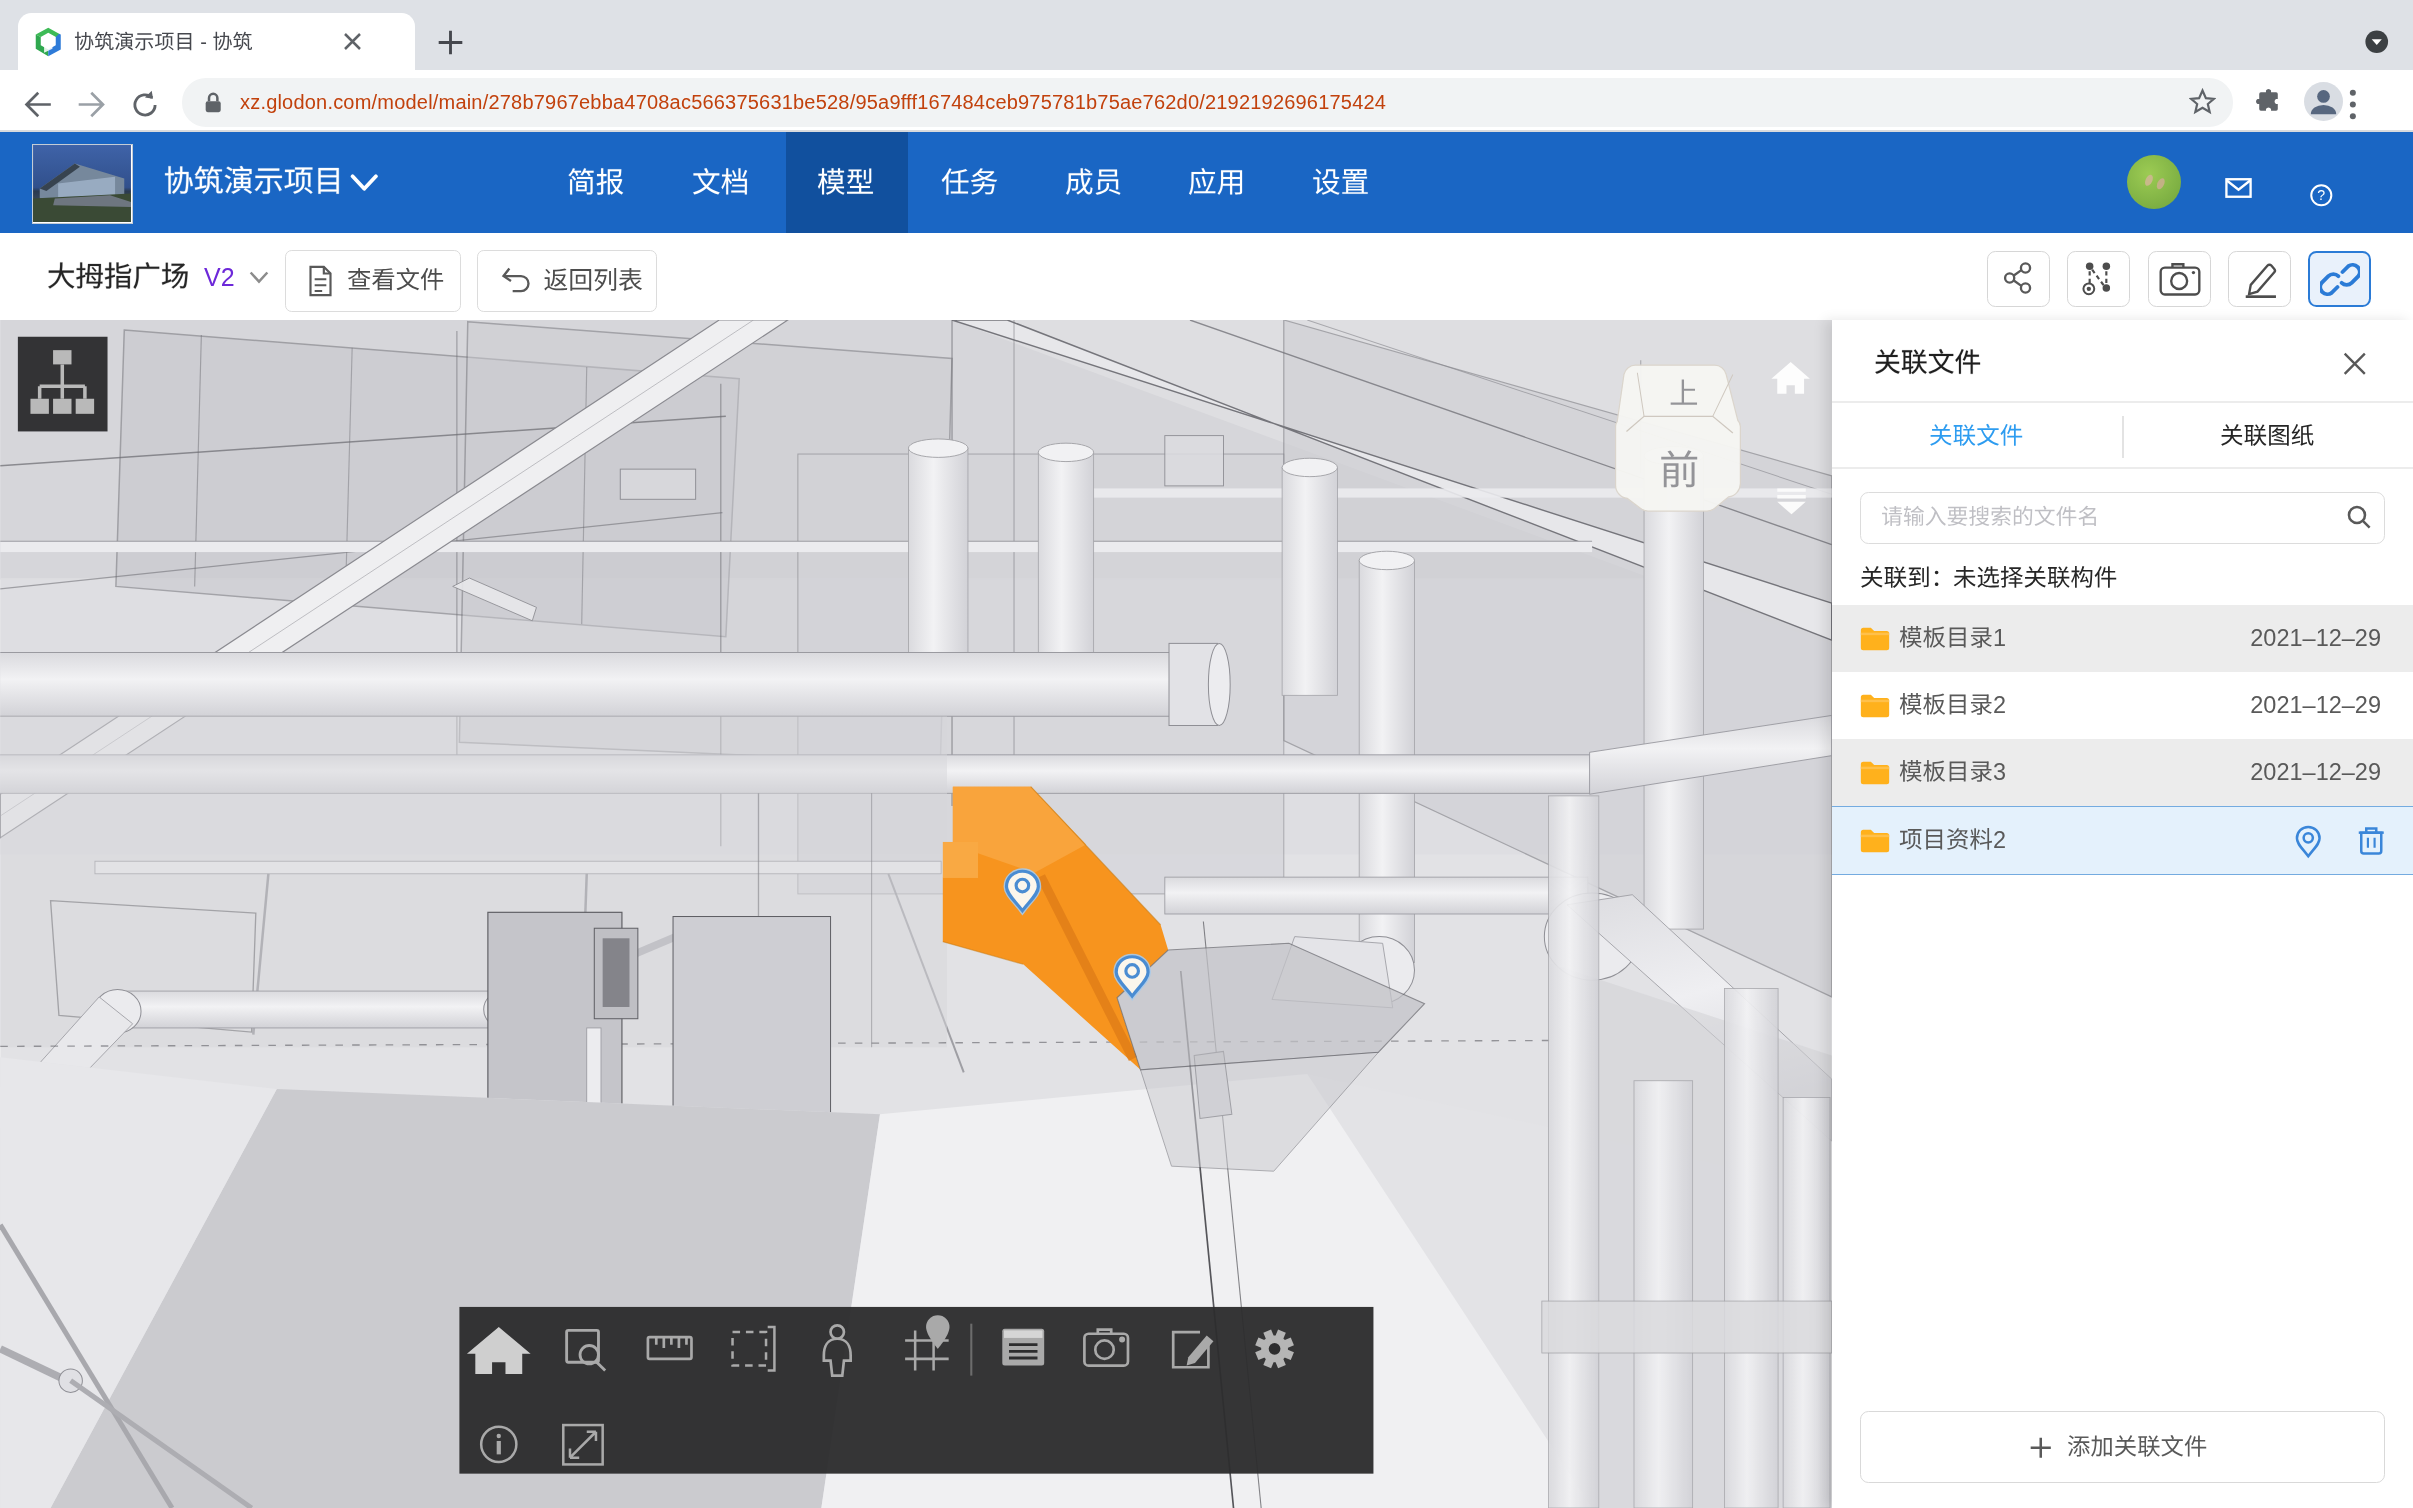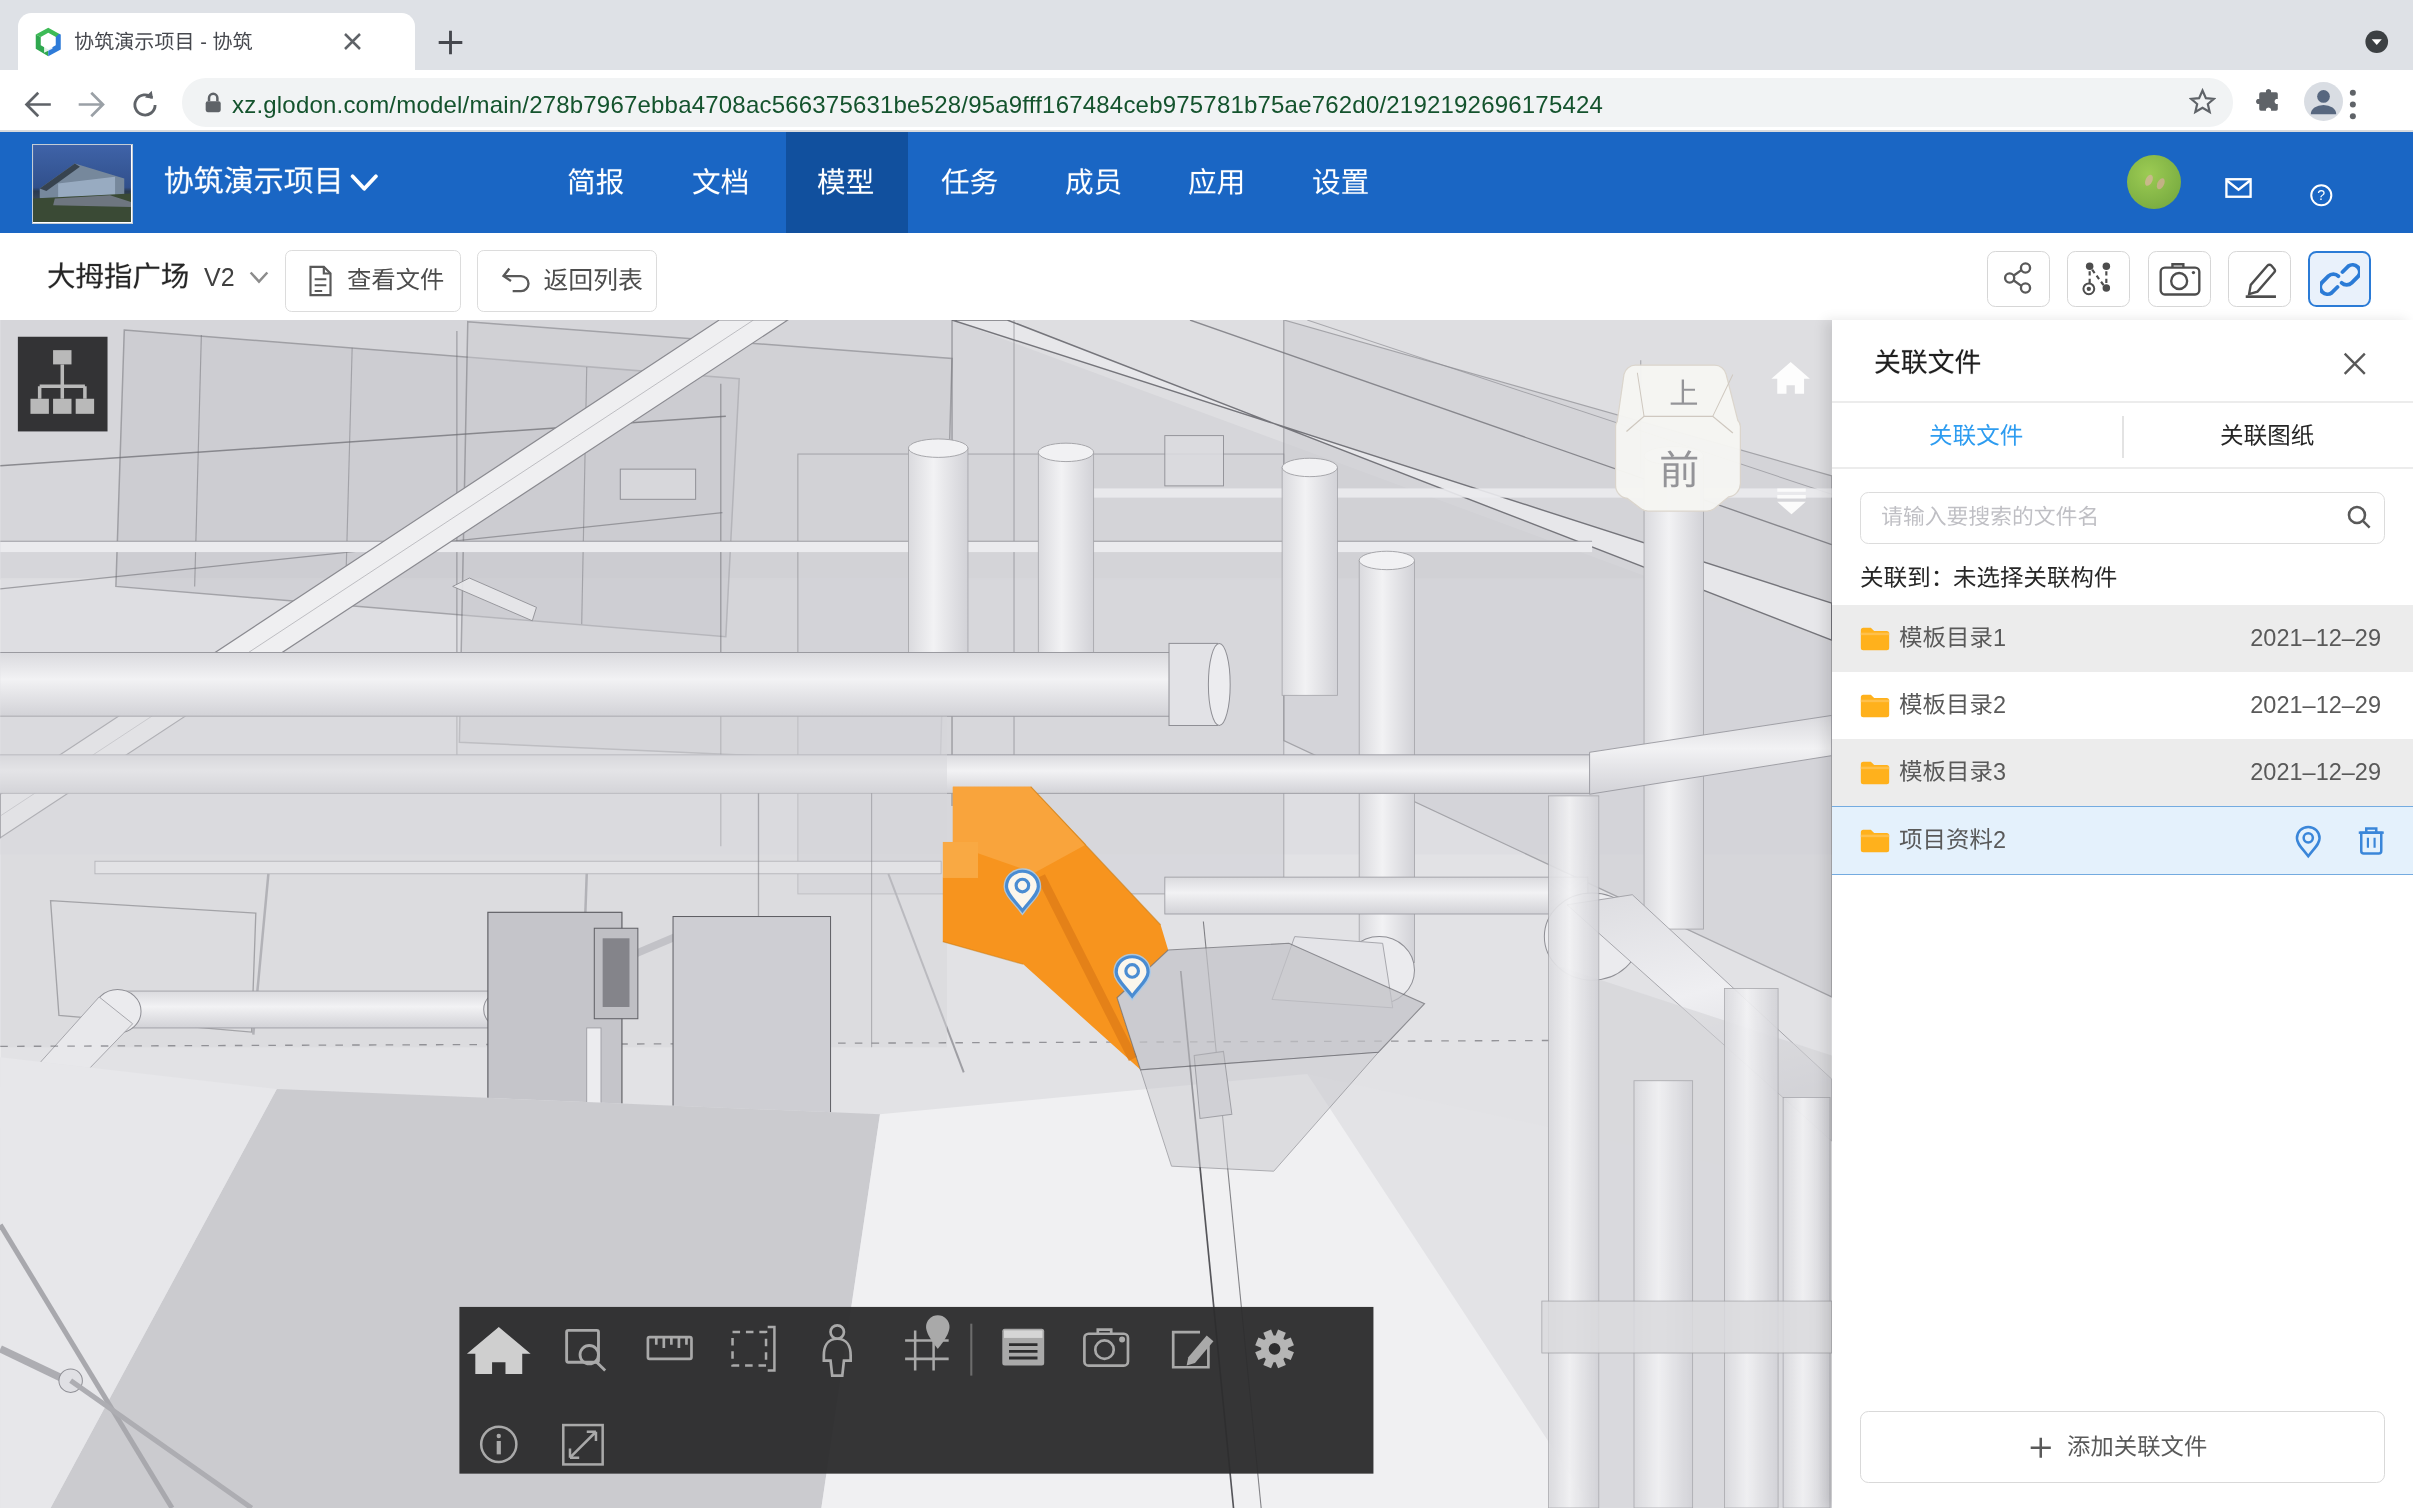--- a/index.html
+++ b/index.html
@@ -104,21 +104,21 @@
   </svg>
 <svg class="abs" style="left:129px;top:89px" width="32" height="32" viewBox="0 0 38 38">
     <path d="M31 19 A12 12 0 1 1 27.5 10.5" stroke="#5F6368" stroke-width="3.4" fill="none"></path>
     <path d="M27 2 L28.5 11.5 L19 10" fill="#5F6368" stroke="none"></path>
   </svg>
 <div class="abs" style="left:182px;top:78px;width:2051px;height:49px;background:#F1F3F4;border-radius:24px"></div>
 <svg class="abs" style="left:204px;top:92px" width="18.4" height="22" viewBox="0 0 22 26">
     <rect x="2" y="11" width="18" height="13" rx="2.5" fill="#5F6368"></rect>
     <path d="M6 11 V7 a5 5 0 0 1 10 0 V11" stroke="#5F6368" stroke-width="3" fill="none"></path>
   </svg>
-<div class="abs" style="left:232px;top:91px;font-size:24px;color:#14532d;letter-spacing:0.2px">xz.glodon.com/model/main/278b7967ebba4708ac566375631be528/95a9fff167484ceb975781b75ae762d0/2192192696175424</div>
+<div class="abs" style="left:240px;top:91px;font-size:20px;color:#c2410c;letter-spacing:0.2px">xz.glodon.com/model/main/278b7967ebba4708ac566375631be528/95a9fff167484ceb975781b75ae762d0/2192192696175424</div>
 <svg class="abs" style="left:2189px;top:88px" width="27" height="27" viewBox="0 0 32 32">
     <path d="M16 3 L20 12 L29.5 12.8 L22.3 19 L24.5 28.5 L16 23.5 L7.5 28.5 L9.7 19 L2.5 12.8 L12 12 Z" fill="none" stroke="#5F6368" stroke-width="2.6"></path>
   </svg>
 <svg class="abs" style="left:2255px;top:88px" width="27" height="27" viewBox="0 0 32 32">
     <path d="M13 3 a3.4 3.4 0 0 1 6 0 v2 h6 a2 2 0 0 1 2 2 v6 h-2 a3.4 3.4 0 0 0 0 6 h2 v6 a2 2 0 0 1 -2 2 h-6 v-2 a3.4 3.4 0 0 0 -6 0 v2 H7 a2 2 0 0 1 -2 -2 v-6 H3 a3.4 3.4 0 0 1 0 -6 h2 V7 a2 2 0 0 1 2 -2 h6 Z" fill="#5F6368"></path>
   </svg>
 <svg class="abs" style="left:2304px;top:82px" width="39" height="39" viewBox="0 0 46 46">
     <circle cx="23" cy="23" r="23" fill="#D9DDE3"></circle>
     <circle cx="23" cy="17" r="7.5" fill="#57677F"></circle>
     <path d="M8 38 a15 11 0 0 1 30 0 Z" fill="#57677F"></path>
@@ -224,21 +224,21 @@
 <div class="abs" style="left:0;top:233px;width:2413px;height:87px;background:#fff"></div>
 <svg style="position:absolute;left:47px;top:261px;overflow:visible" width="144" height="34" viewBox="0 0 172 40">
     <g transform="translate(0,29.9) scale(0.034000,-0.034000)" fill="#262626" stroke="#262626" stroke-width="7">
       <use href="#g20" x="0"></use>
       <use href="#g21" x="1000"></use>
       <use href="#g22" x="2000"></use>
       <use href="#g23" x="3000"></use>
       <use href="#g24" x="4000"></use>
     </g>
   </svg>
-<div class="abs" style="left:204px;top:263px;font-size:25px;color:#404040">V2</div>
+<div class="abs" style="left:204px;top:263px;font-size:25px;color:#6d28d9">V2</div>
 <svg class="abs" style="left:248px;top:270px" width="22" height="15" viewBox="0 0 26 18">
     <path d="M3 3 L13 14 L23 3" stroke="#8C8C8C" stroke-width="3" fill="none"></path>
   </svg>
 <div class="abs" style="left:285px;top:250px;width:176px;height:62px;background:#fff;border:1.7px solid #DCDCDC;border-radius:6.7px"></div>
 <svg class="abs" style="left:308px;top:265px" width="25" height="32" viewBox="0 0 30 38">
     <path d="M3 2 h16 l8 8 v26 h-24 z" fill="none" stroke="#595959" stroke-width="2.6"></path>
     <path d="M19 2 v8 h8" fill="none" stroke="#595959" stroke-width="2.6"></path>
     <path d="M8 17 h14 M8 24 h14 M8 31 h9" stroke="#595959" stroke-width="2.4"></path>
   </svg>
 <svg style="position:absolute;left:347px;top:267px;overflow:visible" width="99" height="28.5" viewBox="0 0 118 34">

